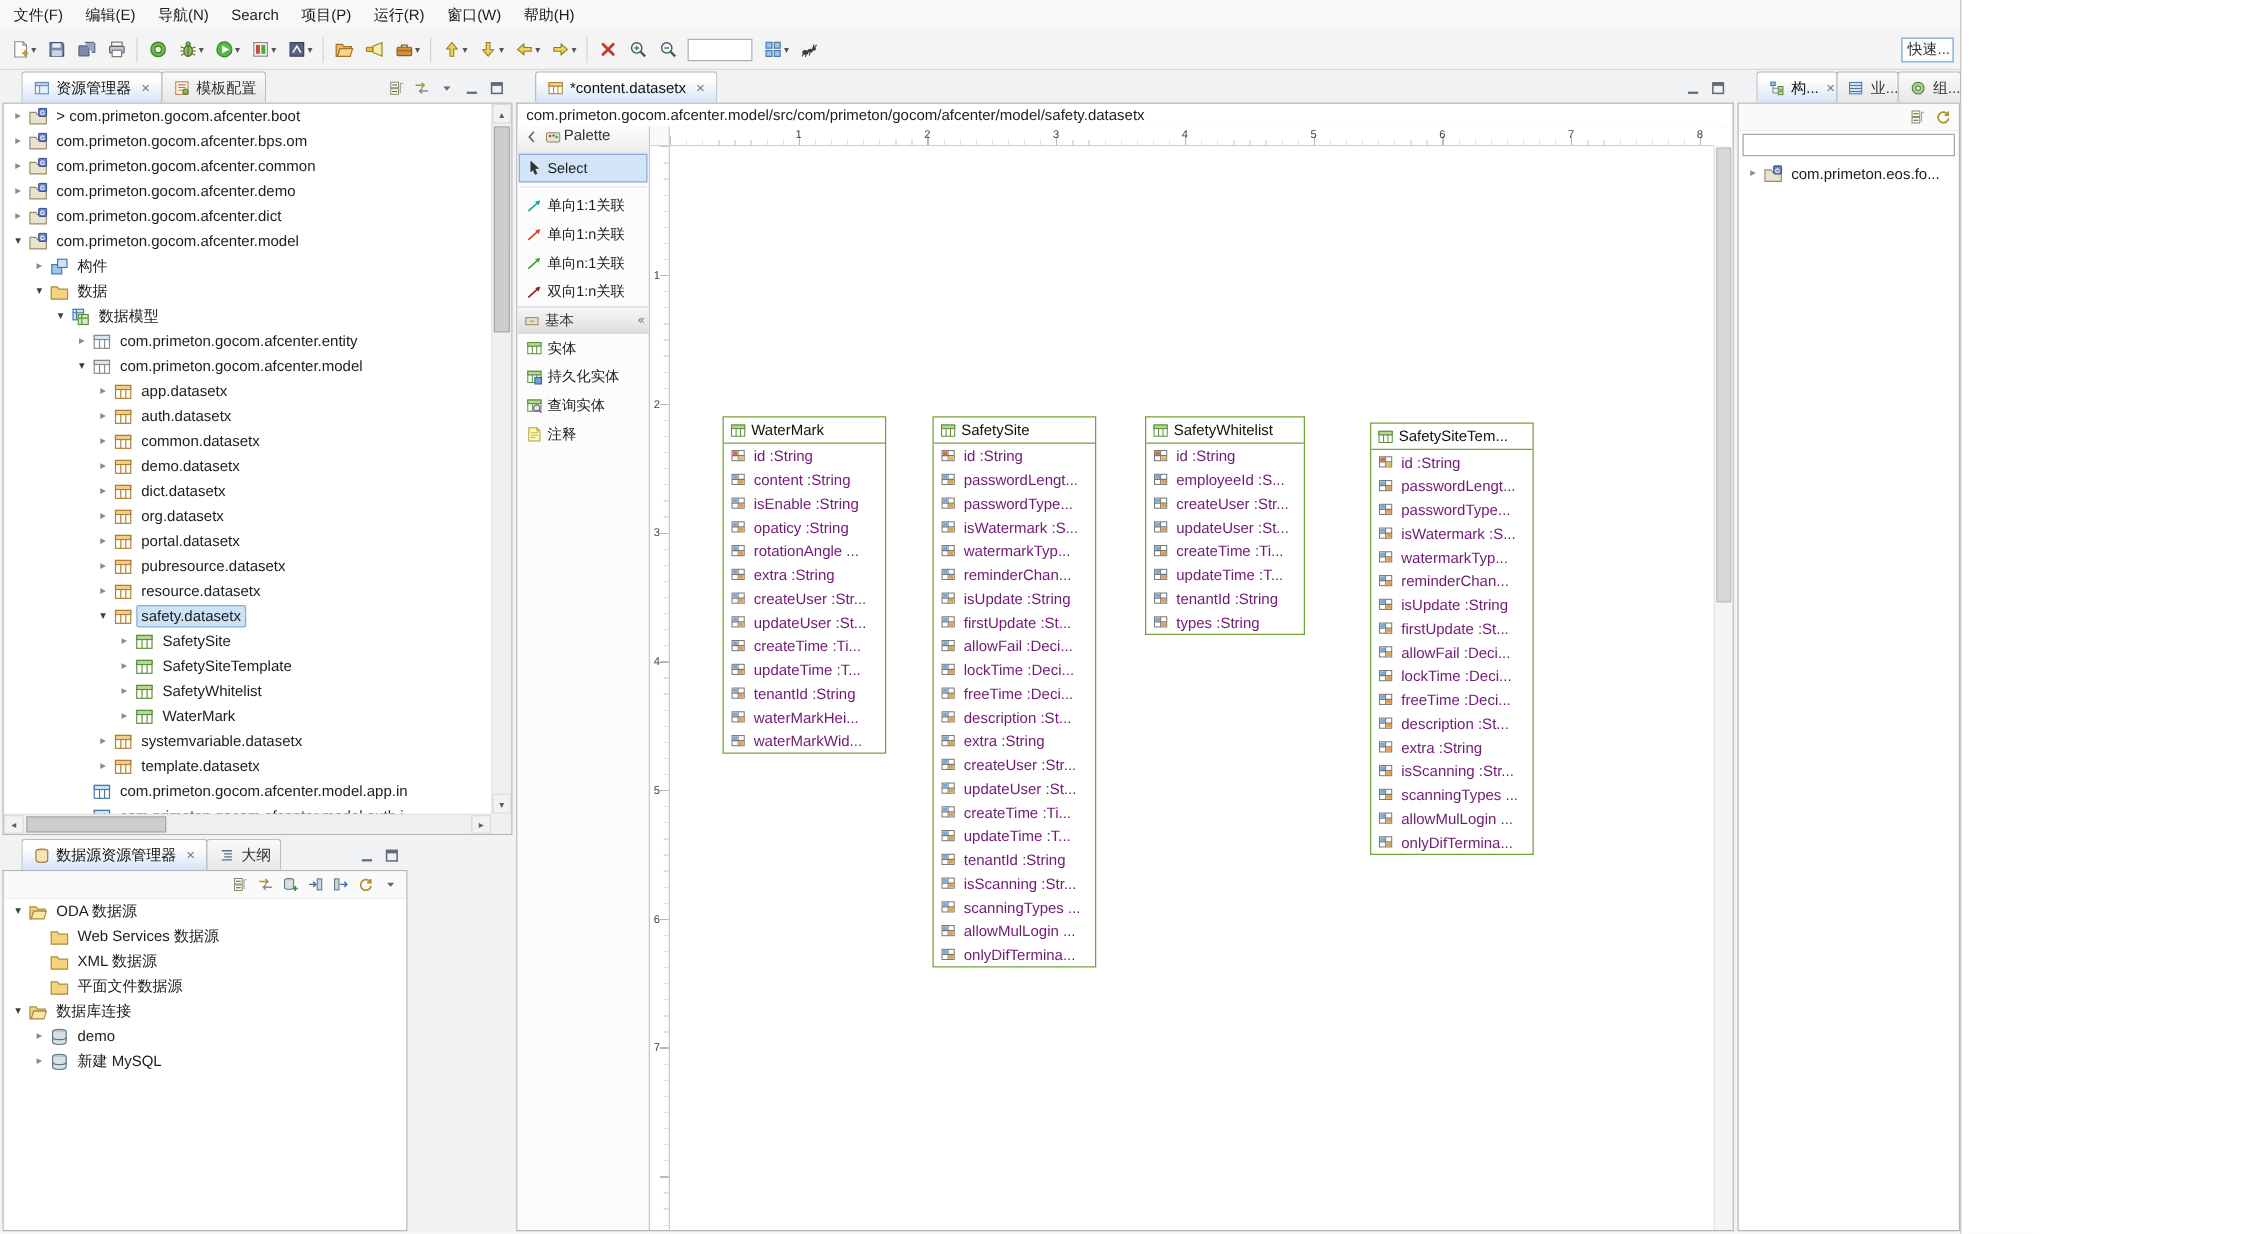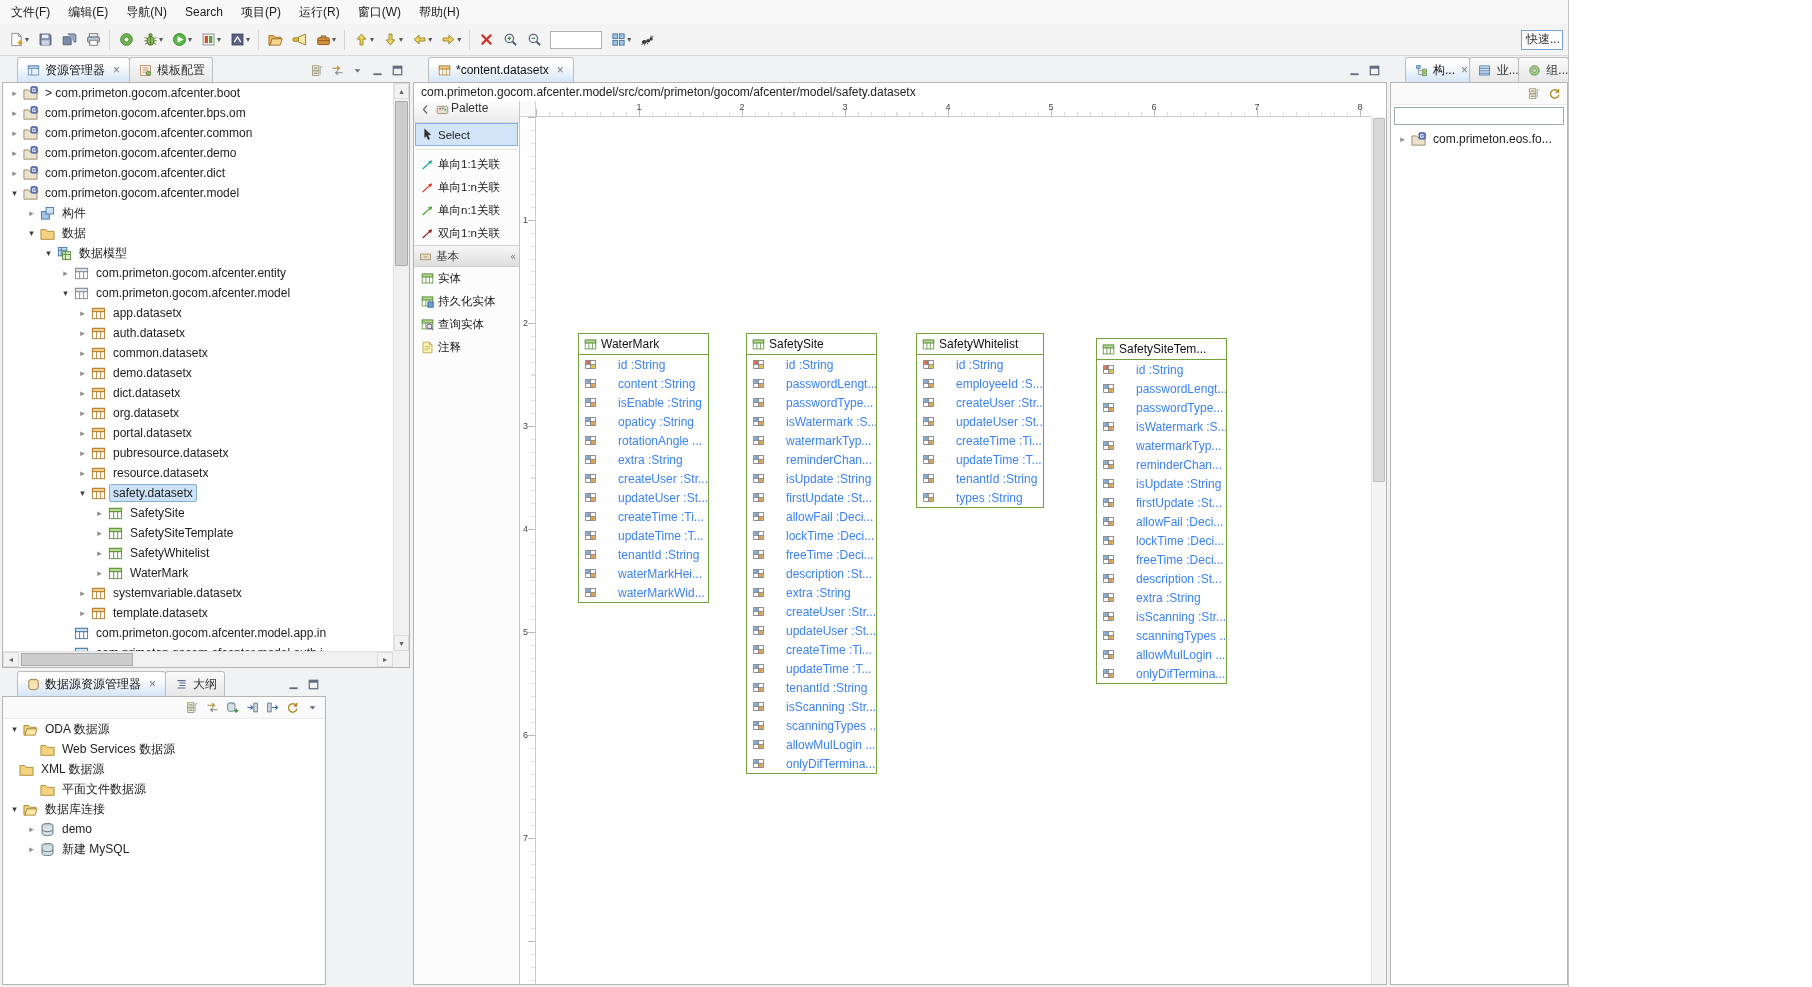--- a/index.html
+++ b/index.html
@@ -77,21 +77,21 @@
     background-size:7px 100%,4px 100%;background-position:right top,right top;background-repeat:no-repeat;}
   .v-ruler .num{position:absolute;left:3px;transform:translateY(-50%);}
   .canvas{position:absolute;left:122px;top:16px;right:15px;bottom:0;background:#fff;overflow:hidden;}
   .ed-vscroll{position:absolute;right:0;top:16px;bottom:0;width:15px;background:#f4f4f4;border-left:1px solid #e4e4e4;box-sizing:border-box;}
   .ed-vscroll .thumb{position:absolute;left:1px;right:1px;top:1px;height:42%;background:#d8d8d8;border:1px solid #bbb;border-radius:1px;box-sizing:border-box;}
 
   
   .entity{position:absolute;background:#ffffff;border:1px solid #74a23a;box-sizing:border-box;}
   .e-head{height:20px;display:flex;align-items:center;gap:3px;padding:0 3px;border-bottom:1px solid #74a23a;white-space:nowrap;overflow:hidden;}
   .e-title{color:#101010;}
-  .e-field{height:19px;display:flex;align-items:center;gap:20px;padding:0 2px 0 3px;white-space:nowrap;overflow:hidden;color:#3b82f6;}
+  .e-field{height:19px;display:flex;align-items:center;gap:5px;padding:0 2px 0 3px;white-space:nowrap;overflow:hidden;color:#701a75;}
 
   
   .filter-input{position:absolute;left:3px;top:24px;right:3px;height:18px;border:1px solid #9daab6;background:#fff;box-sizing:border-box;font-size:11px;padding:0 3px;font-family:"Liberation Sans",sans-serif;}
 </style>
 </head>
 <body>
 
 <div class="window">
 
   <div class="menubar" id="menubar">
@@ -822,21 +822,21 @@
           </div>
           <div class="tree-row" style="padding-left:21px">
             <span class="arrow"></span>
             <span class="icn">
               <svg viewBox="0 0 16 16" xmlns="http://www.w3.org/2000/svg">
                 <path d="M1 3.8h5.2l1.5 1.9H15v8.5H1z" fill="#f3d37e" stroke="#ab8b3e"></path>
               </svg>
             </span>
             <span class="t-label">Web Services 数据源</span>
           </div>
-          <div class="tree-row" style="">
+          <div class="tree-row" style="padding-left:21px">
             <span class="arrow"></span>
             <span class="icn">
               <svg viewBox="0 0 16 16" xmlns="http://www.w3.org/2000/svg">
                 <path d="M1 3.8h5.2l1.5 1.9H15v8.5H1z" fill="#f3d37e" stroke="#ab8b3e"></path>
               </svg>
             </span>
             <span class="t-label">XML 数据源</span>
           </div>
           <div class="tree-row" style="padding-left:21px">
             <span class="arrow"></span>

